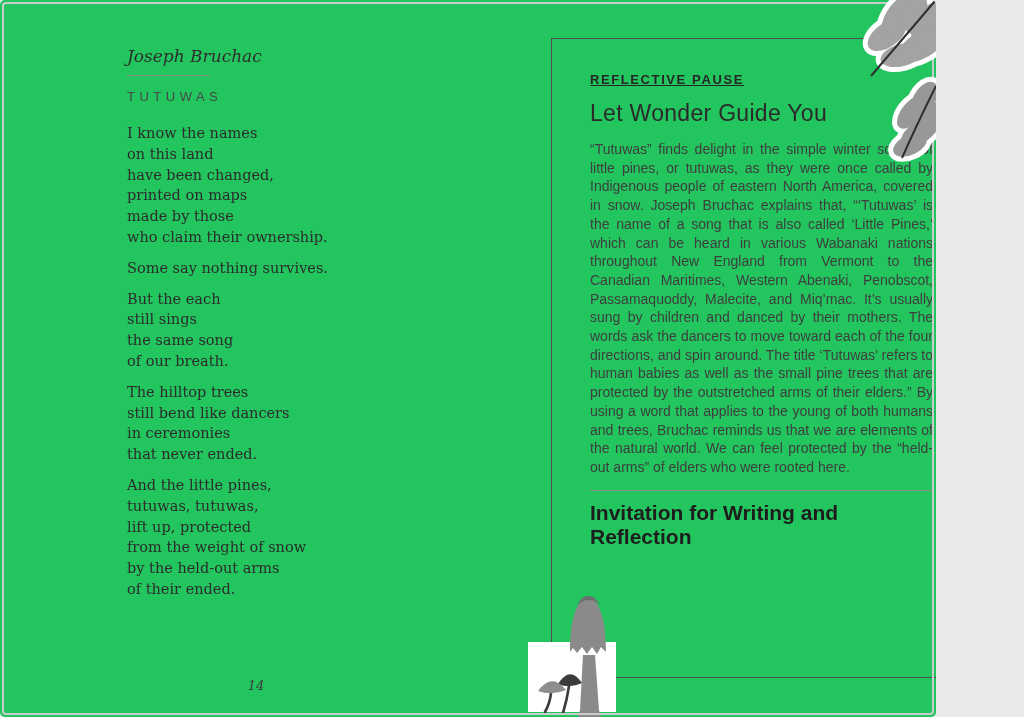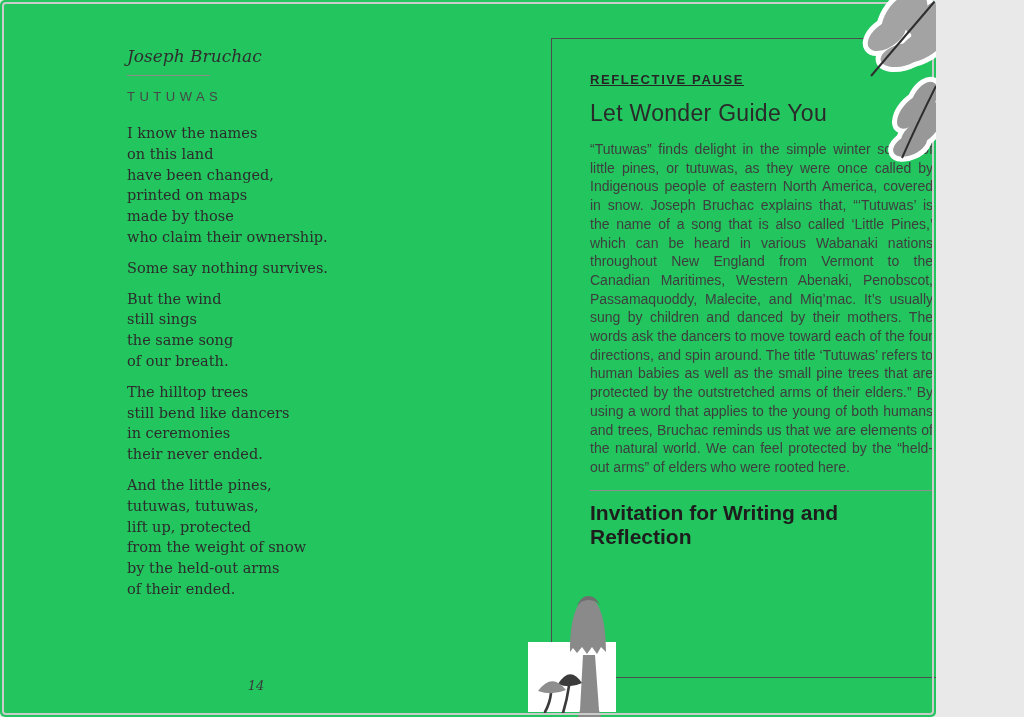--- a/index.html
+++ b/index.html
@@ -54,30 +54,30 @@
           <div class="poem-line">on this land</div>
           <div class="poem-line">have been changed,</div>
           <div class="poem-line">printed on maps</div>
           <div class="poem-line">made by those</div>
           <div class="poem-line">who claim their ownership.</div>
         </div>
         <div class="stanza">
           <div class="poem-line">Some say nothing survives.</div>
         </div>
         <div class="stanza">
-          <div class="poem-line">But the wind</div>
+          <div class="poem-line">But the each</div>
           <div class="poem-line">still sings</div>
           <div class="poem-line">the same song</div>
           <div class="poem-line">of our breath.</div>
         </div>
         <div class="stanza">
           <div class="poem-line">The hilltop trees</div>
           <div class="poem-line">still bend like dancers</div>
           <div class="poem-line">in ceremonies</div>
-          <div class="poem-line">their never ended.</div>
+          <div class="poem-line">that never ended.</div>
         </div>
         <div class="stanza">
           <div class="poem-line">And the little pines,</div>
           <div class="poem-line">tutuwas, tutuwas,</div>
           <div class="poem-line">lift up, protected</div>
           <div class="poem-line">from the weight of snow</div>
           <div class="poem-line">by the held-out arms</div>
           <div class="poem-line">of their ended.</div>
         </div>
       </div>

